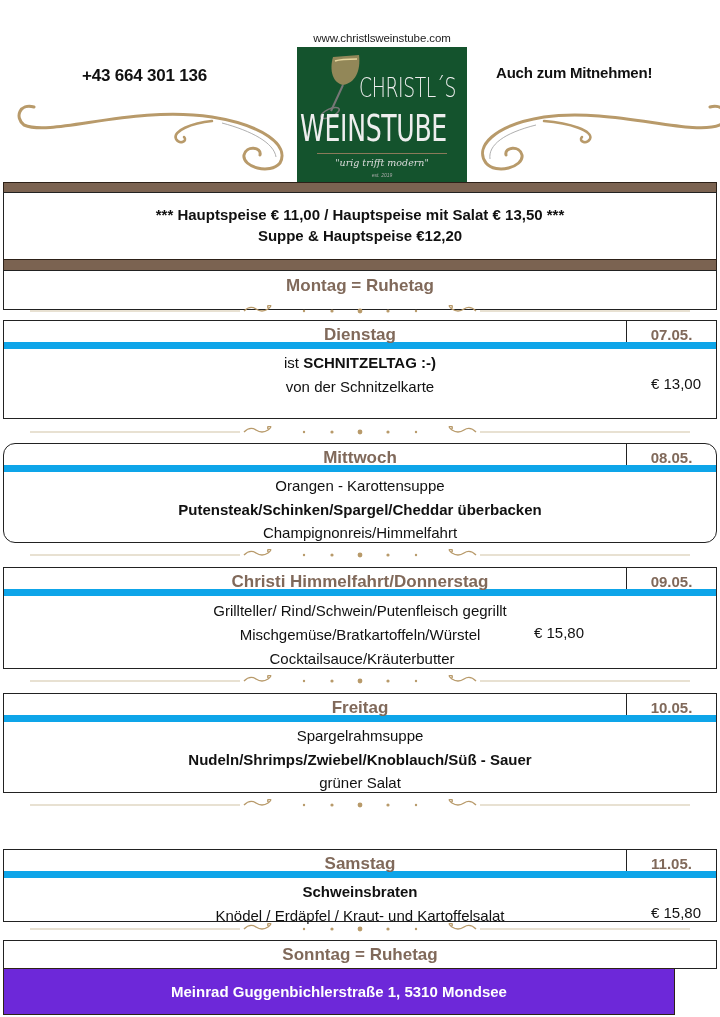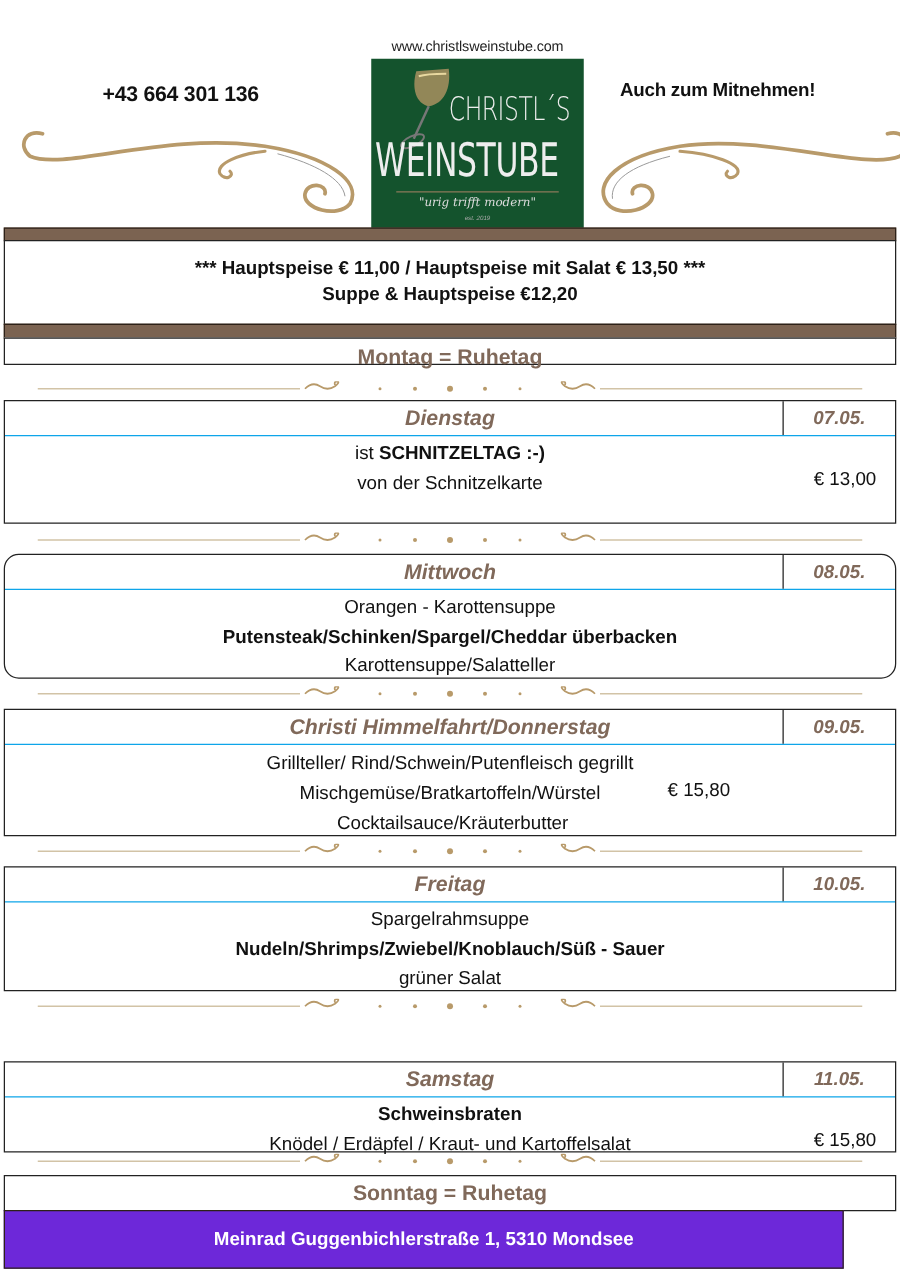--- a/index.html
+++ b/index.html
@@ -26,21 +26,21 @@
 
   .promo { top: 192px; height: 68px; text-align: center; font-weight: bold; font-size: 15px; color: #111; }
   .promo .l1 { margin-top: 13px; }
   .promo .l2 { margin-top: 4px; }
 
   .rest-day { text-align: center; font-weight: bold; font-size: 17px; color: #80695a; }
 
   .divider { position: absolute; left: 30px; width: 660px; height: 12px; }
 
   .day { position: absolute; left: 3px; width: 714px; border: 1px solid #222; background: #fff; }
-  .day .head { display: flex; height: 28px; border-bottom: 1px solid #0ea5e9; font-style: italic; }
+  .day .head { display: flex; height: 28px; border-bottom: 7px solid #0ea5e9; }
   .day .head .title { flex: 1; text-align: center; font-weight: bold; font-size: 17px; color: #80695a; line-height: 28px; padding-left: 90px; }
   .day .head .date { width: 90px; border-left: 1px solid #222; text-align: center; font-weight: bold; font-size: 15px; color: #80695a; line-height: 28px; }
   .day .body { position: relative; padding: 2px 7px 0 7px; text-align: center; }
   .day .line { font-size: 15px; line-height: 23.5px; color: #111; white-space: nowrap; }
   .day .line b { font-weight: bold; }
   .day .line.big { font-size: 15px; font-weight: normal; line-height: 25px; }
   .day .price { position: absolute; font-size: 15px; color: #111; }
 
   .footer-bar { position: absolute; left: 3px; top: 968px; width: 672px; height: 47px; background: #6d28d9; border: 1px solid #2d2118; text-align: center; color: #fff; font-weight: bold; font-size: 15px; line-height: 45px; }
 </style>
@@ -97,21 +97,21 @@
 
 <div class="brownbar" style="top:182px;height:11px;"></div>
 
 <div class="box promo">
   <div class="l1">*** Hauptspeise € 11,00  /  Hauptspeise mit Salat € 13,50 ***</div>
   <div class="l2">Suppe &amp; Hauptspeise €12,20</div>
 </div>
 
 <div class="brownbar" style="top:259px;height:12px;"></div>
 
-<div class="box rest-day" style="top:270px;height:22px;line-height:29px;">
+<div class="box rest-day" style="top:270px;height:40px;line-height:29px;">
   <span>Montag = Ruhetag</span>
 </div>
 
 <svg class="divider" style="top:305px">
     <use href="#divider-sym"></use>
   </svg>
 
 <div class="day" style="top:320px;height:99px;">
   <div class="head">
     <div class="title">Dienstag</div>
@@ -129,21 +129,21 @@
   </svg>
 
 <div class="day" style="top:443px;height:100px;border-radius:12px;">
   <div class="head">
     <div class="title">Mittwoch</div>
     <div class="date">08.05.</div>
   </div>
   <div class="body">
     <div class="line">Orangen - Karottensuppe</div>
     <div class="line"><b>Putensteak/Schinken/Spargel/Cheddar überbacken</b></div>
-    <div class="line">Karottensuppe/Salatteller</div>
+    <div class="line">Champignonreis/Himmelfahrt</div>
   </div>
 </div>
 
 <svg class="divider" style="top:549px">
     <use href="#divider-sym"></use>
   </svg>
 
 <div class="day" style="top:567px;height:102px;">
   <div class="head">
     <div class="title">Christi Himmelfahrt/Donnerstag</div>

